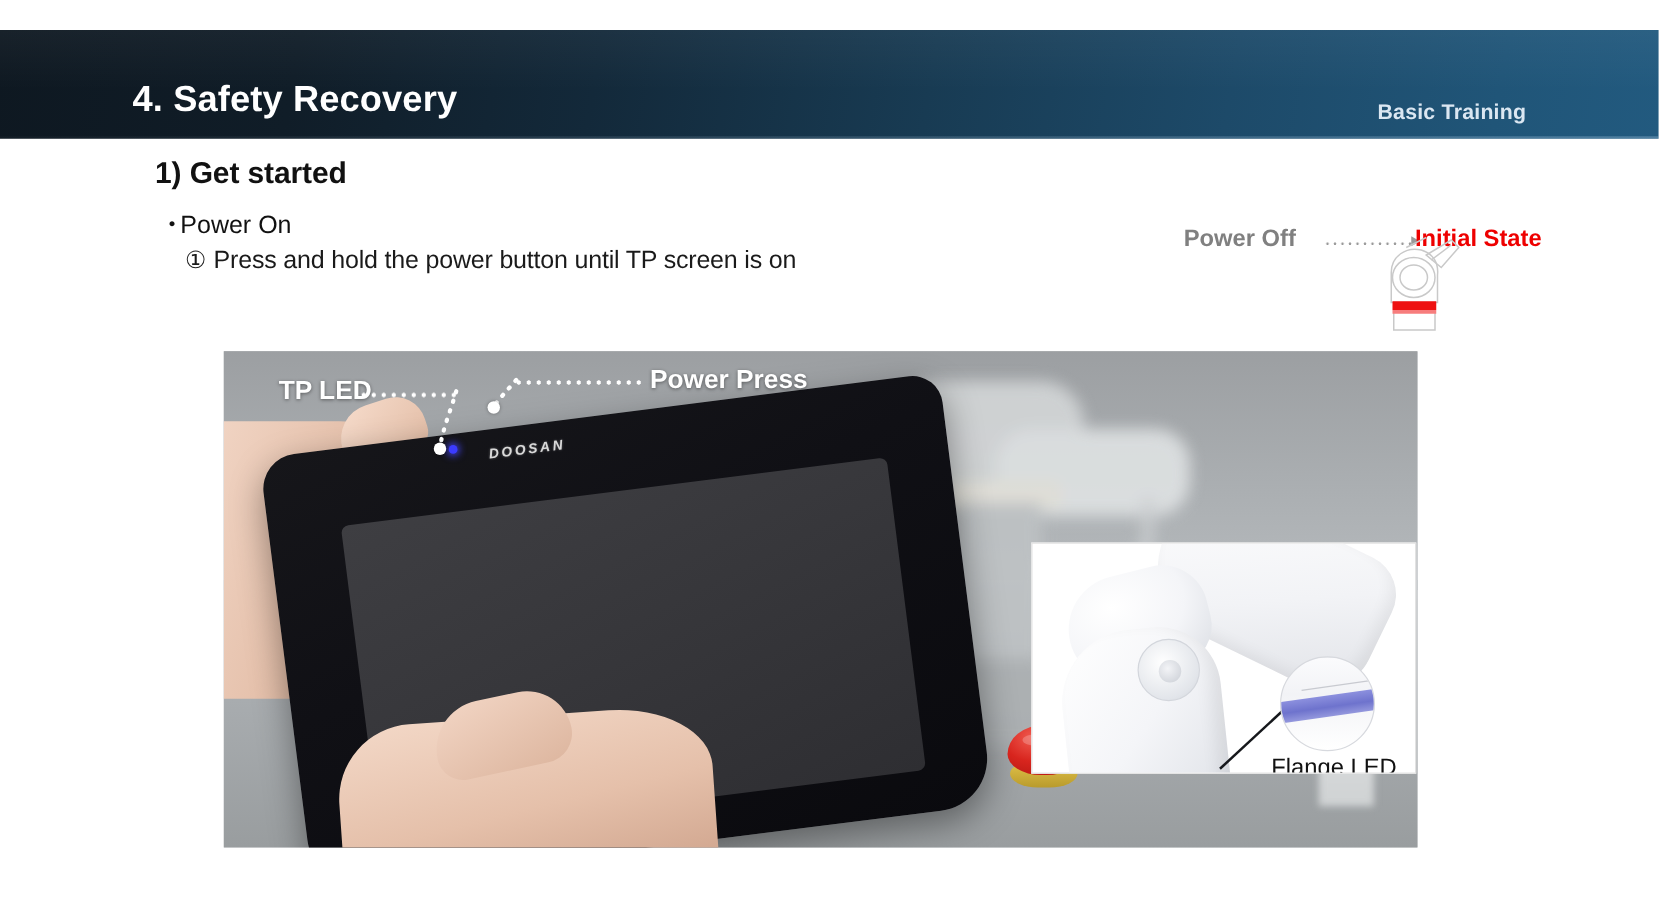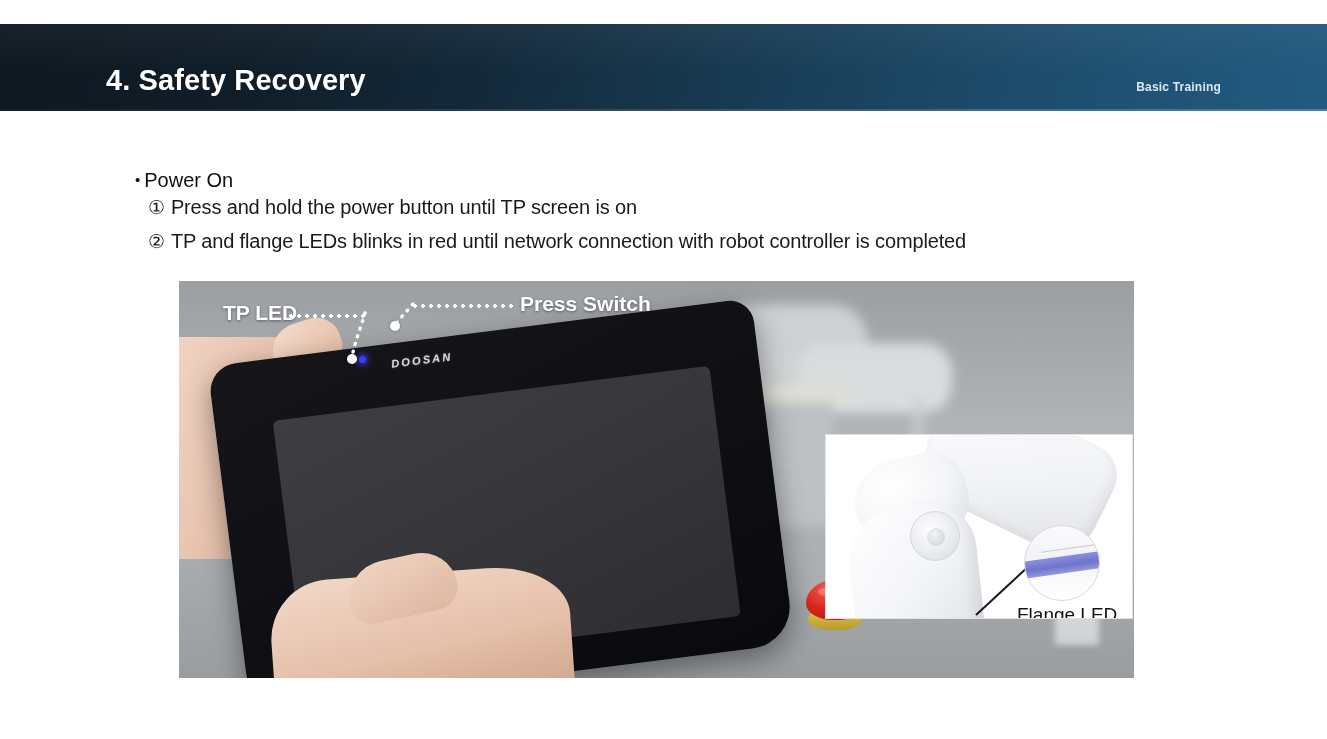--- a/index.html
+++ b/index.html
@@ -64,21 +64,21 @@
   }
   .slide-title .num {
     font-weight: 700;
   }
 
   .header-tag {
     position: absolute;
     right: 106px;
     top: 56px;
     color: #dbe7f2;
-    font-size: 12px;
+    font-size: 17px;
     font-weight: 700;
     letter-spacing: 0.2px;
     white-space: nowrap;
   }
 
   
   .section-heading {
     position: absolute;
     left: 124px;
     top: 101px;
@@ -527,32 +527,49 @@
 <div class="slide">
 
   <div class="header">
     <div class="header-sheen"></div>
     <div class="slide-title">
       <span class="num">4.</span><span> Safety Recovery</span>
     </div>
     <div class="header-tag">Basic Training</div>
   </div>
 
+  <div class="section-heading">1) Get started</div>
 
   <div class="bullet-power-on">
     <span class="dot">•</span><span>Power On</span>
   </div>
 
   <div class="step step-1">
     <span class="marker">①</span><span>Press and hold the power button until TP screen is on</span>
   </div>
-  <div class="step step-2">
-    <span class="marker">②</span><span>TP and flange LEDs blinks in red until network connection with robot controller is completed</span>
+
+  <div class="state-note">
+    <div class="power-off-label">Power Off</div>
+    <div class="leader-dots"></div>
+    <div class="leader-arrow"></div>
+    <div class="initial-state-label">Initial State</div>
+    <svg class="robot-line-art" width="80" height="88" viewBox="0 0 80 88">
+      <g fill="none" stroke="#c9c9c9" stroke-width="1.2">
+        <path d="M18 34 C18 21, 30 13, 42 16 C52 19, 56 27, 55 36 L55 58 L18 58 Z"></path>
+        <ellipse cx="36" cy="38" rx="17" ry="16"></ellipse>
+        <ellipse cx="36" cy="38" rx="11" ry="10"></ellipse>
+        <path d="M46 20 L66 8 L72 14 L58 30 Z"></path>
+        <path d="M50 24 L66 12"></path>
+        <path d="M30 14 L46 6"></path>
+        <path d="M20 58 L20 80 L53 80 L53 58"></path>
+      </g>
+      <rect x="19" y="57" width="35" height="7" fill="#ee1111"></rect>
+      <rect x="19" y="64" width="35" height="3" fill="#f77d7d"></rect>
+    </svg>
   </div>
-
 
   <div class="photo">
     <div class="photo-bg-wall"></div>
     <div class="photo-bg-floor"></div>
 
     <div class="bg-robot">
       <div class="br-head"></div>
       <div class="br-arm"></div>
       <div class="br-neck"></div>
       <div class="br-post"></div>
@@ -578,21 +595,21 @@
     <div class="hand-lower"></div>
     <div class="thumb"></div>
 
     <div class="photo-label label-tp-led">TP LED</div>
     <div class="dot-line dl-tp-horiz"></div>
     <svg style="position:absolute;left:160px;top:30px;" width="40" height="56">
       <path d="M26 2 C22 16, 16 30, 13 46" fill="none" stroke="#ffffff" stroke-width="3.4" stroke-linecap="round" stroke-dasharray="1 7"></path>
     </svg>
     <div class="end-dot ed-tp"></div>
 
-    <div class="photo-label label-power-switch">Press Switch</div>
+    <div class="photo-label label-power-switch">Power Press</div>
     <div class="dot-line dl-ps-horiz"></div>
     <svg style="position:absolute;left:206px;top:20px;" width="34" height="30">
       <path d="M28 3 C22 10, 16 16, 10 24" fill="none" stroke="#ffffff" stroke-width="3.4" stroke-linecap="round" stroke-dasharray="1 7"></path>
     </svg>
     <div class="end-dot ed-ps"></div>
 
     <div class="inset">
       <div class="arm-upper"></div>
       <div class="joint-top"></div>
       <div class="arm-mid"></div>

